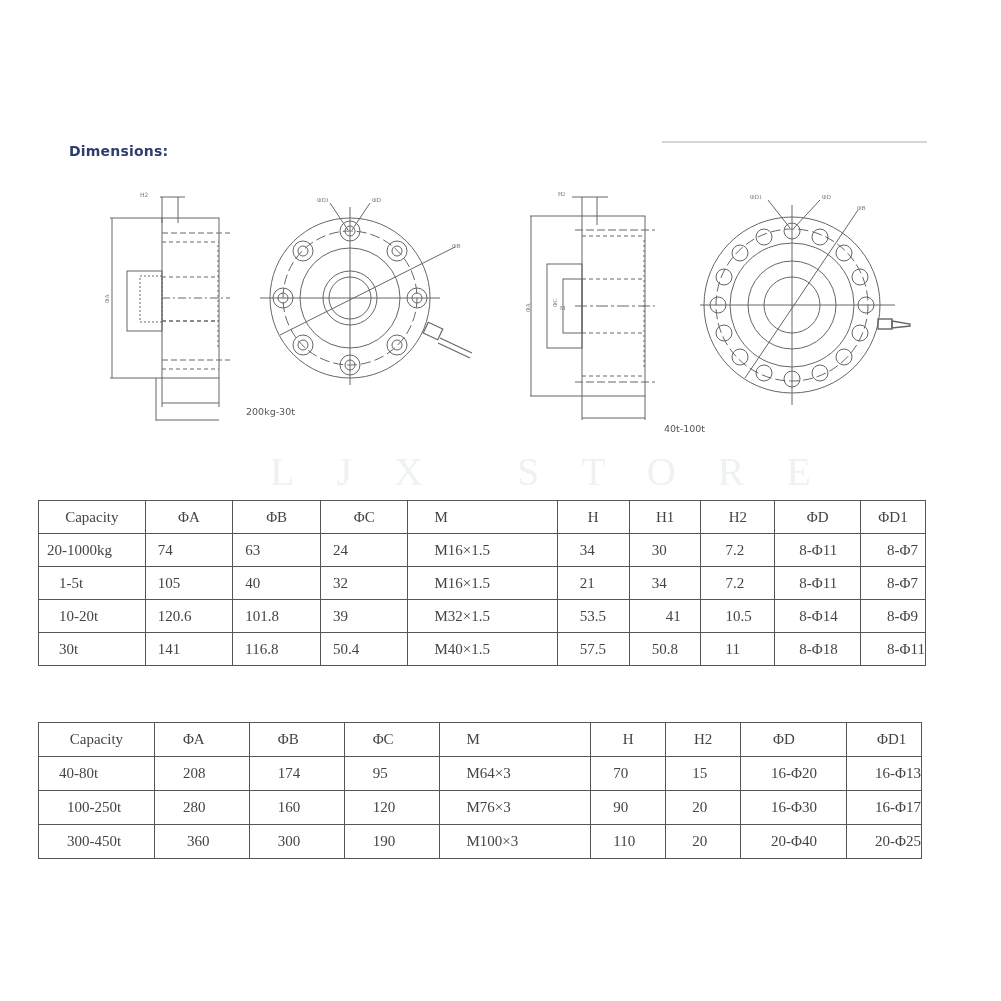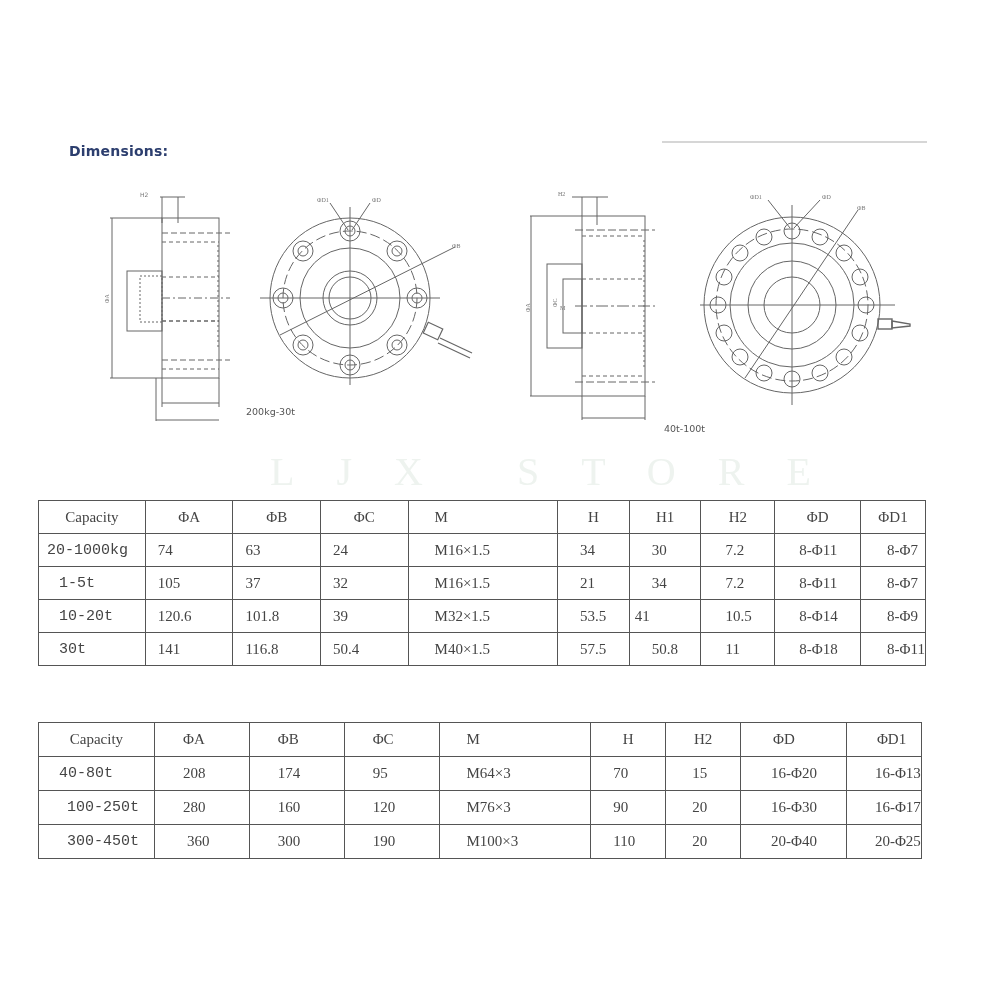--- a/index.html
+++ b/index.html
@@ -5,21 +5,21 @@
   html, body { margin: 0; padding: 0; background: #ffffff; }
   body { width: 1001px; height: 1001px; position: relative; overflow: hidden; font-family: "Liberation Serif", serif; color: #333; }
   .title { position: absolute; left: 48px; top: 143px; font-family: "DejaVu Sans", sans-serif; font-weight: bold; font-size: 14px; color: #2c3e6e; letter-spacing: 0.2px; margin-left: 21px; }
   .rule { position: absolute; left: 662px; top: 141px; width: 265px; height: 2px; background: #d6d6d6; }
   .drawing { position: absolute; }
   .caption { position: absolute; font-family: "DejaVu Sans", sans-serif; font-size: 9.5px; color: #555; }
   .watermark { position: absolute; left: 270px; top: 448px; font-family: "Liberation Serif", serif; font-size: 40px; letter-spacing: 42px; color: #eef3ef; }
   table.spec { position: absolute; border-collapse: collapse; font-family: "Liberation Serif", serif; font-size: 15px; color: #444; }
   table.spec td { border: 1.5px solid #555; padding: 0 0 0 12px; height: 32px; text-align: left; white-space: nowrap; }
   table.spec tr.head td { text-align: center; padding: 0; }
-  table.spec td.cap { padding-left: 10px; font-family: Liberation Mono, monospace; }
+  table.spec td.cap { padding-left: 10px; }
   #t1 { left: 38px; top: 500px; width: 888px; }
   #t2 { left: 38px; top: 722px; width: 884px; }
   #t2 td { height: 33px; }
 </style>
 </head>
 <body>
 
 <div class="title">Dimensions:</div>
 <div class="rule"></div>
 
@@ -194,37 +194,37 @@
     <td style="padding-left:26px">M16×1.5</td>
     <td style="padding-left:22px">34</td>
     <td style="padding-left:22px">30</td>
     <td style="padding-left:24px">7.2</td>
     <td style="padding-left:24px">8-Φ11</td>
     <td style="padding-left:26px">8-Φ7</td>
   </tr>
   <tr>
     <td class="cap" style="padding-left:20px">1-5t</td>
     <td>105</td>
-    <td>37</td>
+    <td>40</td>
     <td>32</td>
     <td style="padding-left:26px">M16×1.5</td>
     <td style="padding-left:22px">21</td>
     <td style="padding-left:22px">34</td>
     <td style="padding-left:24px">7.2</td>
     <td style="padding-left:24px">8-Φ11</td>
     <td style="padding-left:26px">8-Φ7</td>
   </tr>
   <tr>
     <td class="cap" style="padding-left:20px">10-20t</td>
     <td>120.6</td>
     <td>101.8</td>
     <td>39</td>
     <td style="padding-left:26px">M32×1.5</td>
     <td style="padding-left:22px">53.5</td>
-    <td style="padding-left:5px">41</td>
+    <td style="padding-left:36px">41</td>
     <td style="padding-left:24px">10.5</td>
     <td style="padding-left:24px">8-Φ14</td>
     <td style="padding-left:26px">8-Φ9</td>
   </tr>
   <tr>
     <td class="cap" style="padding-left:20px">30t</td>
     <td>141</td>
     <td>116.8</td>
     <td>50.4</td>
     <td style="padding-left:26px">M40×1.5</td>

